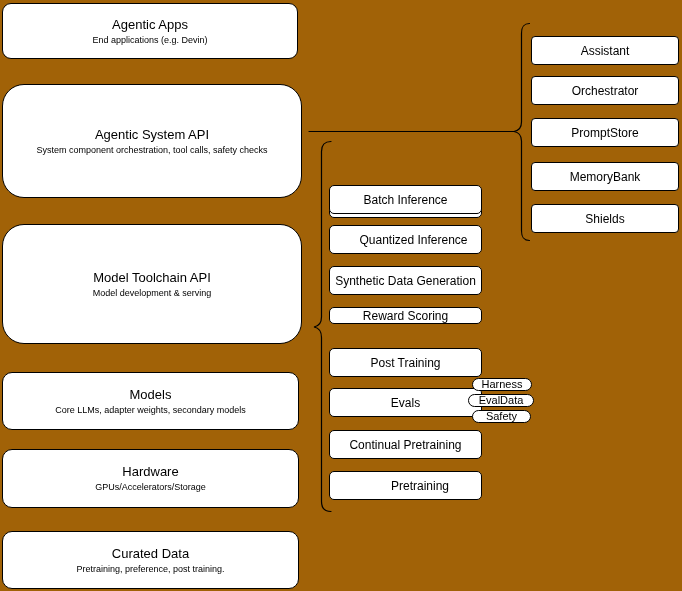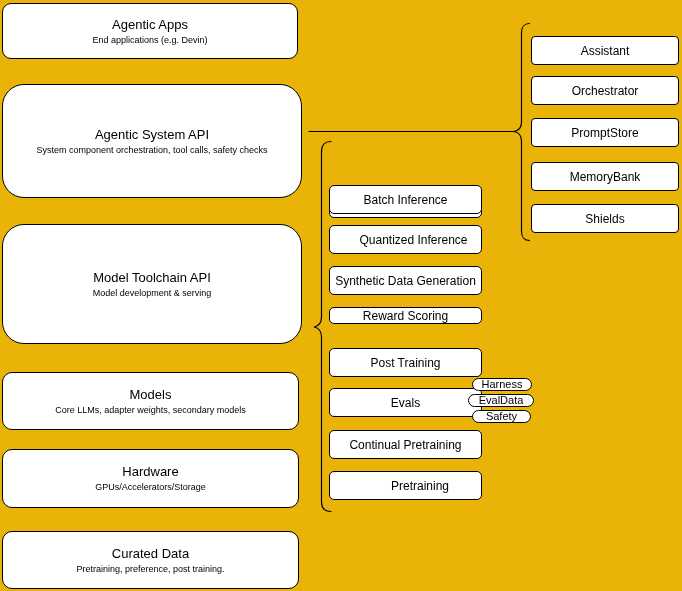--- a/index.html
+++ b/index.html
@@ -1,20 +1,20 @@
 <!DOCTYPE html>
 <html><head>
 <meta charset="utf-8">
 <style>
   html, body { margin: 0; padding: 0; background: #ffffff; }
   .canvas {
     position: relative;
     width: 682px;
     height: 591px;
-    background: #eab308;
+    background: #a16207;
     font-family: "Liberation Sans", "DejaVu Sans", sans-serif;
     color: #000000;
     overflow: hidden;
   }
   .node {
     position: absolute;
     box-sizing: border-box;
     background: #ffffff;
     border: 1px solid #000000;
     display: flex;

